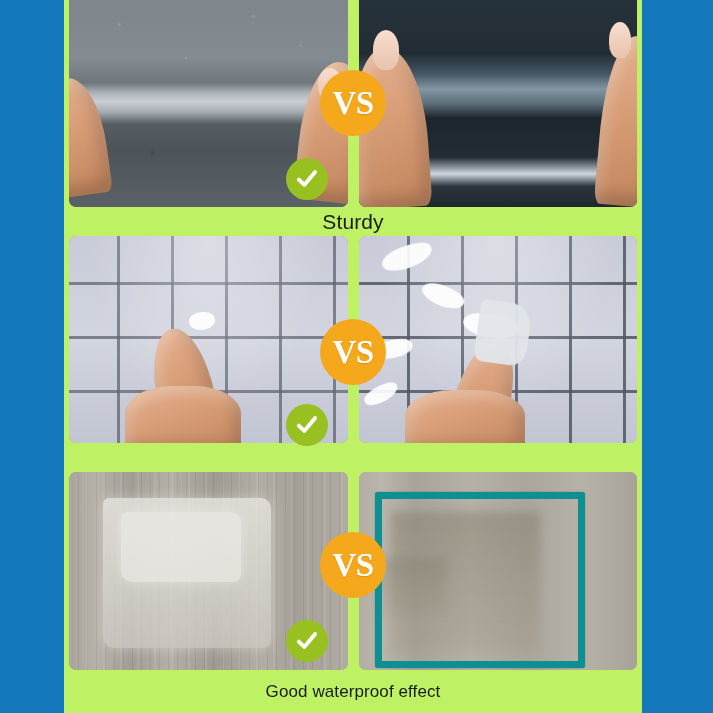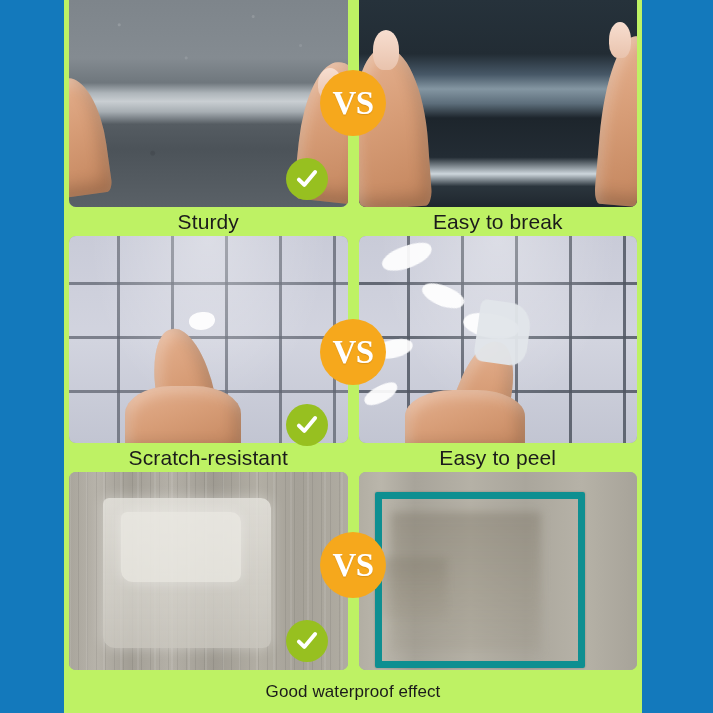--- a/index.html
+++ b/index.html
@@ -277,21 +277,20 @@
       </div>
 
       <div class="check-badge">
         <svg viewBox="0 0 24 24">
           <path d="M4.5 12.5 L9.5 17.5 L19.5 5.5" fill="none" stroke="#FFFFFF" stroke-width="3.6" stroke-linecap="round" stroke-linejoin="round"></path>
         </svg>
       </div>
 
       <div class="row-labels">
         <div class="photo-label">Sturdy</div>
-        <div class="photo-label">Easy to break</div>
       </div>
     </div>
 
     <div class="comparison-row row-2">
 
       <div class="row-photos">
 
         <div class="photo">
           <div class="art-tile"></div>
           <div class="flake" style="left:120px; top:76px; width:26px; height:18px;"></div>
@@ -316,24 +315,20 @@
       <div class="vs-badge">
         <span>VS</span>
       </div>
 
       <div class="check-badge">
         <svg viewBox="0 0 24 24">
           <path d="M4.5 12.5 L9.5 17.5 L19.5 5.5" fill="none" stroke="#FFFFFF" stroke-width="3.6" stroke-linecap="round" stroke-linejoin="round"></path>
         </svg>
       </div>
 
-      <div class="row-labels">
-        <div class="photo-label">Scratch-resistant</div>
-        <div class="photo-label">Easy to peel</div>
-      </div>
     </div>
 
     <div class="comparison-row row-3">
 
       <div class="row-photos">
 
         <div class="photo">
           <div class="art-concrete"></div>
           <div class="patch" style="left:34px; top:26px; width:168px; height:150px;"></div>
           <div class="patch" style="left:52px; top:40px; width:120px; height:70px; background:rgba(238,236,230,.65);"></div>

